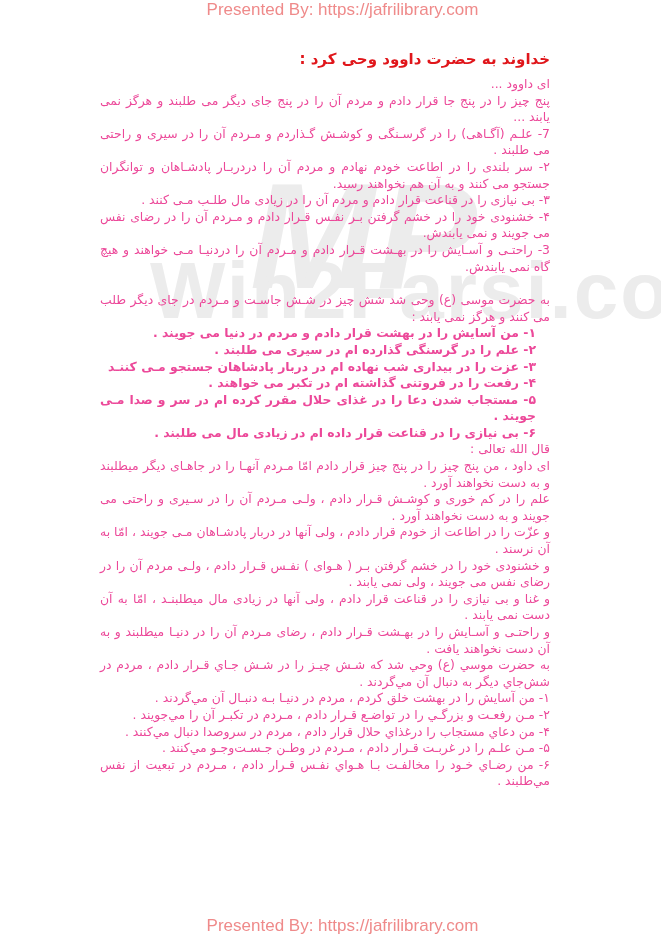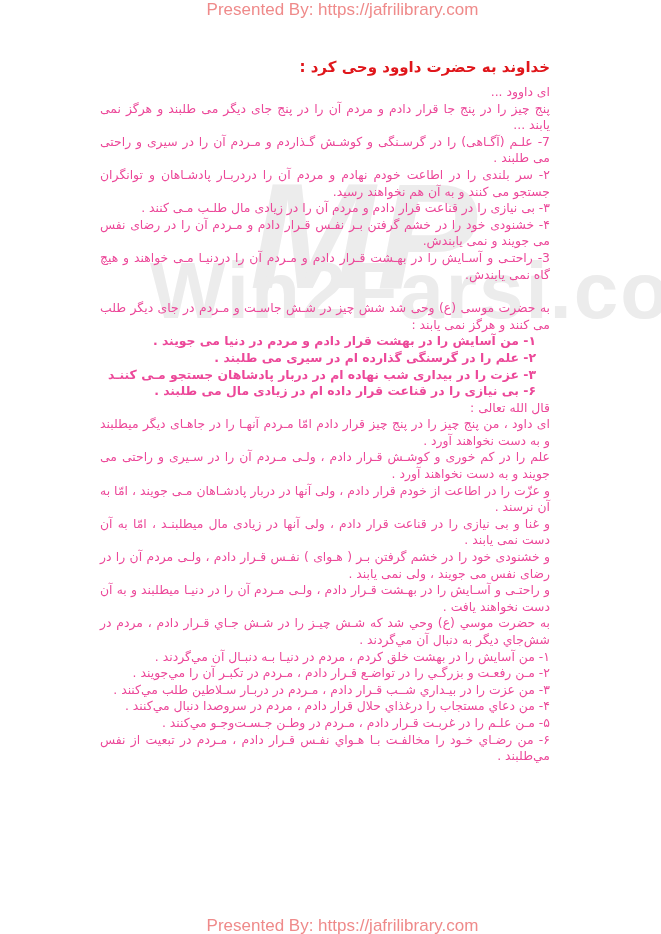--- a/index.html
+++ b/index.html
@@ -10,21 +10,21 @@
   }
   .watermark-top { top: 0px; }
   .watermark-bottom { top: 916px; }
   .bg-mark {
     position: absolute; font-family: "Liberation Sans", sans-serif; font-weight: bold;
     color: #ececec; z-index: 0; user-select: none; letter-spacing: 2px;
   }
   .bg-mark.mp { left: 250px; top: 150px; font-size: 150px; font-style: italic; }
   .bg-mark.site { left: 150px; top: 245px; font-size: 80px; }
   .page {
-    position: absolute; left: 100px; top: 56px; width: 450px; direction: rtl; text-align: right; z-index: 1;
+    position: absolute; left: 100px; top: 48px; width: 450px; direction: rtl; text-align: right; z-index: 1;
   }
   .title {
     font-family: "DejaVu Sans", sans-serif; font-weight: bold; color: #e0161b; font-size: 15px;
     margin: 0 0 6px 0; line-height: 22px;
   }
   .p {
     font-size: 12.4px; line-height: 16.6px; color: #ec4899; margin: 0; text-align: justify; text-align-last: right;
   }
   .gap { height: 17px; }
   .indent { padding-right: 14px; font-weight: bold; }
@@ -49,37 +49,38 @@
     <p class="p">3- راحتـی و آسـایش را در بهـشت قـرار دادم و مـردم آن را دردنیـا مـی خواهند و هیچ گاه نمی یابندش.</p>
   </div>
 
   <div class="gap"></div>
 
   <div>
     <p class="p">به حضرت موسی (ع) وحی شد شش چیز در شـش جاسـت و مـردم در جای دیگر طلب می کنند و هرگز نمی یابند :</p>
     <p class="p indent">۱- من آسایش را در بهشت قرار دادم و مردم در دنیا می جویند .</p>
     <p class="p indent">۲- علم را در گرسنگی گذارده ام در سیری می طلبند .</p>
     <p class="p indent">۳- عزت را در بیداری شب نهاده ام در دربار پادشاهان جستجو مـی کننـد</p>
+    <p class="p indent">۴- رفعت را در فروتنی گذاشته ام در تکبر می خواهند .</p>
+    <p class="p indent">۵- مستجاب شدن دعا را در غذای حلال مقرر کرده ام در سر و صدا مـی جویند .</p>
     <p class="p indent">۶- بی نیازی را در قناعت قرار داده ام در زیادی مال می طلبند .</p>
   </div>
 
   <div>
     <p class="p">قال الله تعالی :</p>
     <p class="p">ای داود ، من پنج چیز را در پنج چیز قرار دادم امّا مـردم آنهـا را در جاهـای دیگر میطلبند و به دست نخواهند آورد .</p>
     <p class="p">علم را در کم خوری و کوشـش قـرار دادم ، ولـی مـردم آن را در سـیری و راحتی می جویند و به دست نخواهند آورد .</p>
     <p class="p">و عزّت را در اطاعت از خودم قرار دادم ، ولی آنها در دربار پادشـاهان مـی جویند ، امّا به آن نرسند .</p>
+    <p class="p">و خشنودی خود را در خشم گرفتن بـر ( هـوای ) نفـس قـرار دادم ، ولـی مردم آن را در رضای نفس می جویند ، ولی نمی یابند .</p>
     <p class="p">و غنا و بی نیازی را در قناعت قرار دادم ، ولی آنها در زیادی مال میطلبنـد ، امّا به آن دست نمی یابند .</p>
-    <p class="p">و خشنودی خود را در خشم گرفتن بـر ( هـوای ) نفـس قـرار دادم ، ولـی مردم آن را در رضای نفس می جویند ، ولی نمی یابند .</p>
-    <p class="p">و راحتـی و آسـایش را در بهـشت قـرار دادم ، ولـی مـردم آن را در دنیـا میطلبند و به آن دست نخواهند یافت .</p>
+    <p class="p">و راحتـی و آسـایش را در بهـشت قـرار دادم ، رضای مـردم آن را در دنیـا میطلبند و به آن دست نخواهند یافت .</p>
   </div>
 
   <div>
     <p class="p">به حضرت موسي (ع) وحي شد كه شـش چيـز را در شـش جـاي قـرار دادم ، مردم در شش‌جاي ديگر به دنبال آن مي‌گردند .</p>
     <p class="p">١-      من آسايش را در بهشت خلق كردم ،  مردم در دنيـا بـه دنبـال آن مي‌گردند .</p>
     <p class="p">٢-      مـن رفعـت و بزرگـي را در تواضـع قـرار دادم ،  مـردم در تكبـر آن را مي‌جويند .</p>
-    <p class="p">٣-      من عزت را در بيـداري شــب قـرار دادم ، مـردم در دربـار سـلاطين طلب مي‌كنند .</p>
     <p class="p">۴-      من دعاي مستجاب را درغذاي حلال قرار دادم ، مردم در سروصدا دنبال مي‌كنند .</p>
     <p class="p">۵-      مـن علـم را در غربـت قـرار دادم ،  مـردم در وطـن جـسـت‌وجـو مي‌كنند .</p>
     <p class="p">۶-      من رضـاي خـود را مخالفـت بـا هـواي نفـس قـرار دادم ، مـردم در تبعيت از نفس مي‌طلبند .</p>
   </div>
 </div>
 
 <div class="watermark-bottom">Presented By: https://jafrilibrary.com</div>
 
 </body></html>

